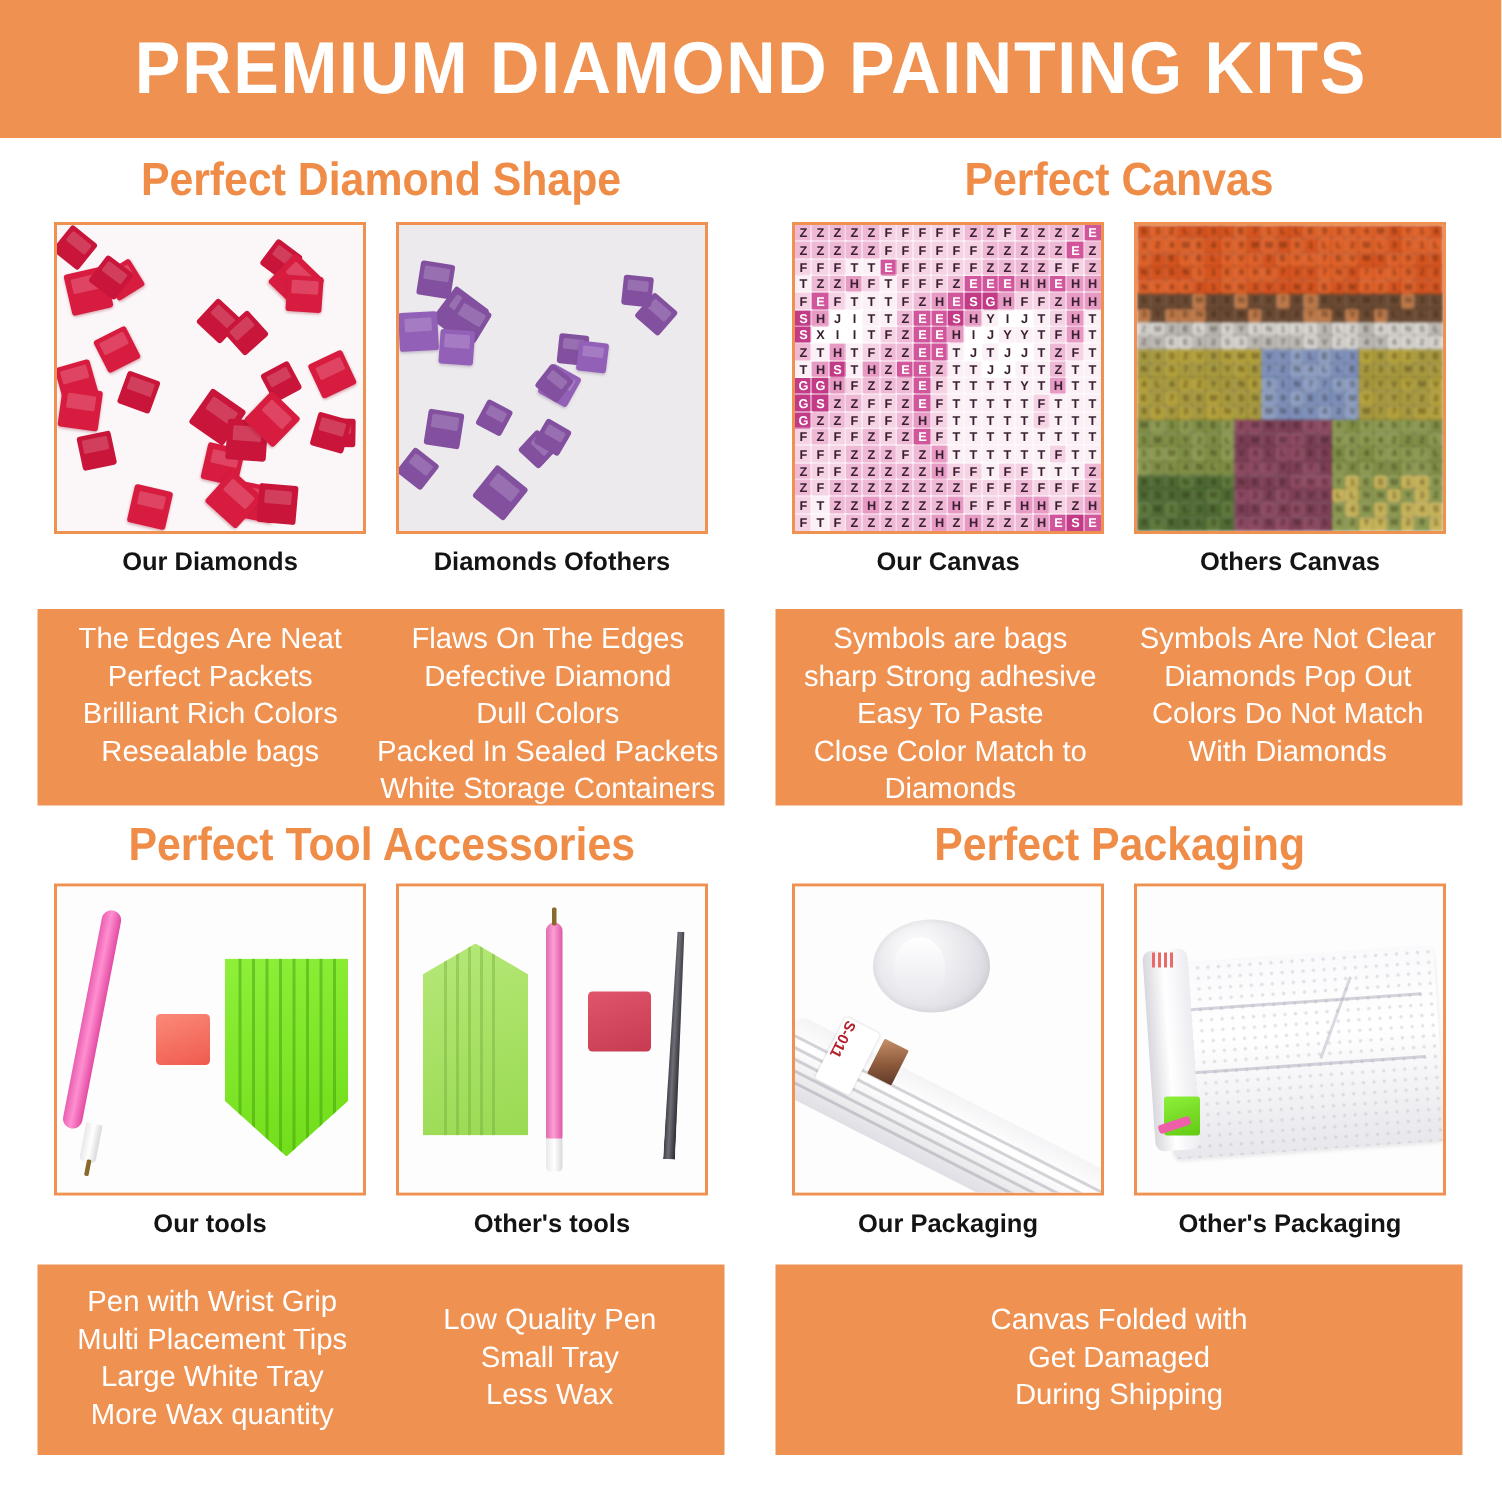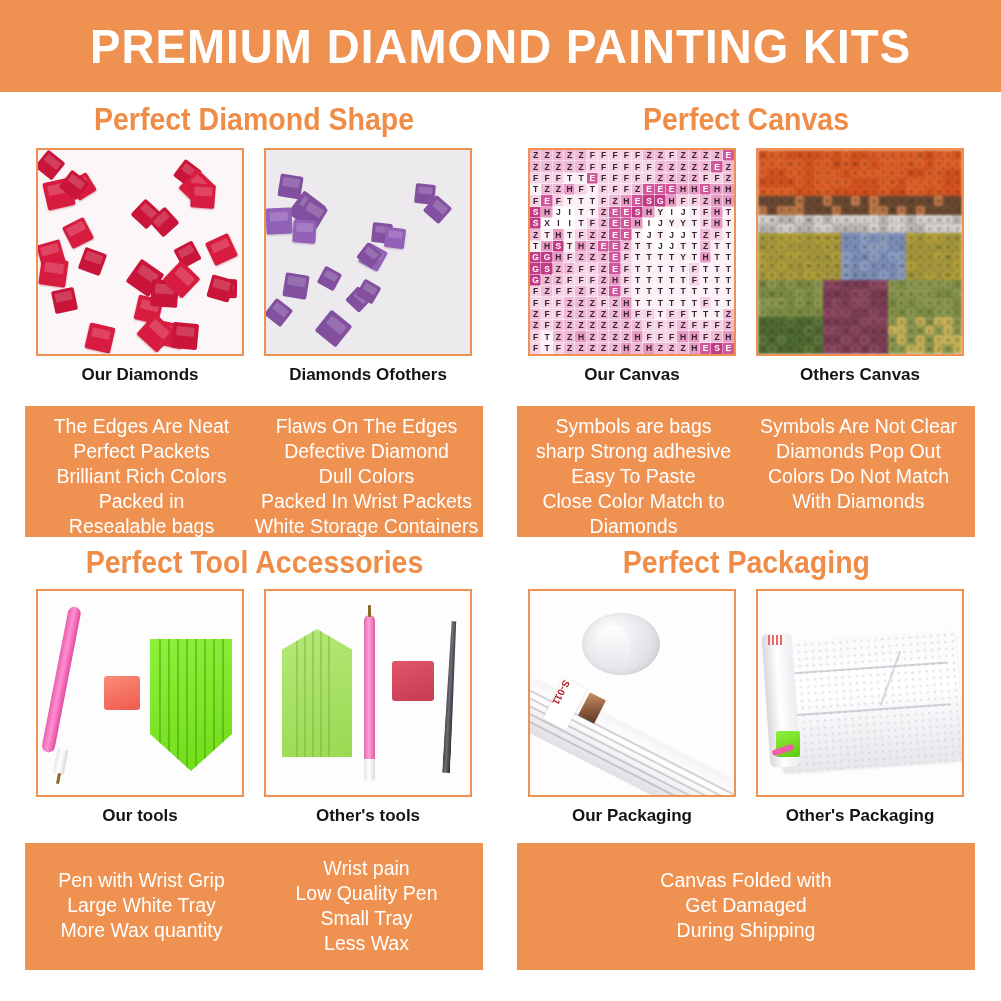--- a/index.html
+++ b/index.html
@@ -1129,28 +1129,27 @@
 
   <div class="gap-12"></div>
 
   <div class="band">
     <div class="half">
       <div class="feature-box fb-top">
         <div class="feature-col" id="f0a">
             <div>The Edges Are Neat</div>
             <div>Perfect Packets</div>
             <div>Brilliant Rich Colors</div>
-            <div>Packed in</div>
             <div>Resealable bags</div>
           </div>
         <div class="feature-col" id="f0b">
             <div>Flaws On The Edges</div>
             <div>Defective Diamond</div>
             <div>Dull Colors</div>
-            <div>Packed In Wrist Packets</div>
+            <div>Packed In Sealed Packets</div>
             <div>White Storage Containers</div>
           </div>
       </div>
     </div>
     <div class="half">
       <div class="feature-box fb-top">
         <div class="feature-col" id="f1a">
             <div>Symbols are bags</div>
             <div>sharp Strong adhesive</div>
             <div>Easy To Paste</div>
@@ -1281,25 +1280,25 @@
     </div>
   </div>
 
   <div class="gap-8"></div>
 
   <div class="band">
     <div class="half">
       <div class="feature-box fb-bottom">
         <div class="feature-col" id="f2a">
             <div>Pen with Wrist Grip</div>
+            <div>Multi Placement Tips</div>
             <div>Large White Tray</div>
             <div>More Wax quantity</div>
           </div>
         <div class="feature-col" id="f2b">
-            <div>Wrist pain</div>
             <div>Low Quality Pen</div>
             <div>Small Tray</div>
             <div>Less Wax</div>
           </div>
       </div>
     </div>
     <div class="half">
       <div class="feature-box fb-bottom">
         <div class="feature-col" id="f3b">
             <div>Canvas Folded with</div>

